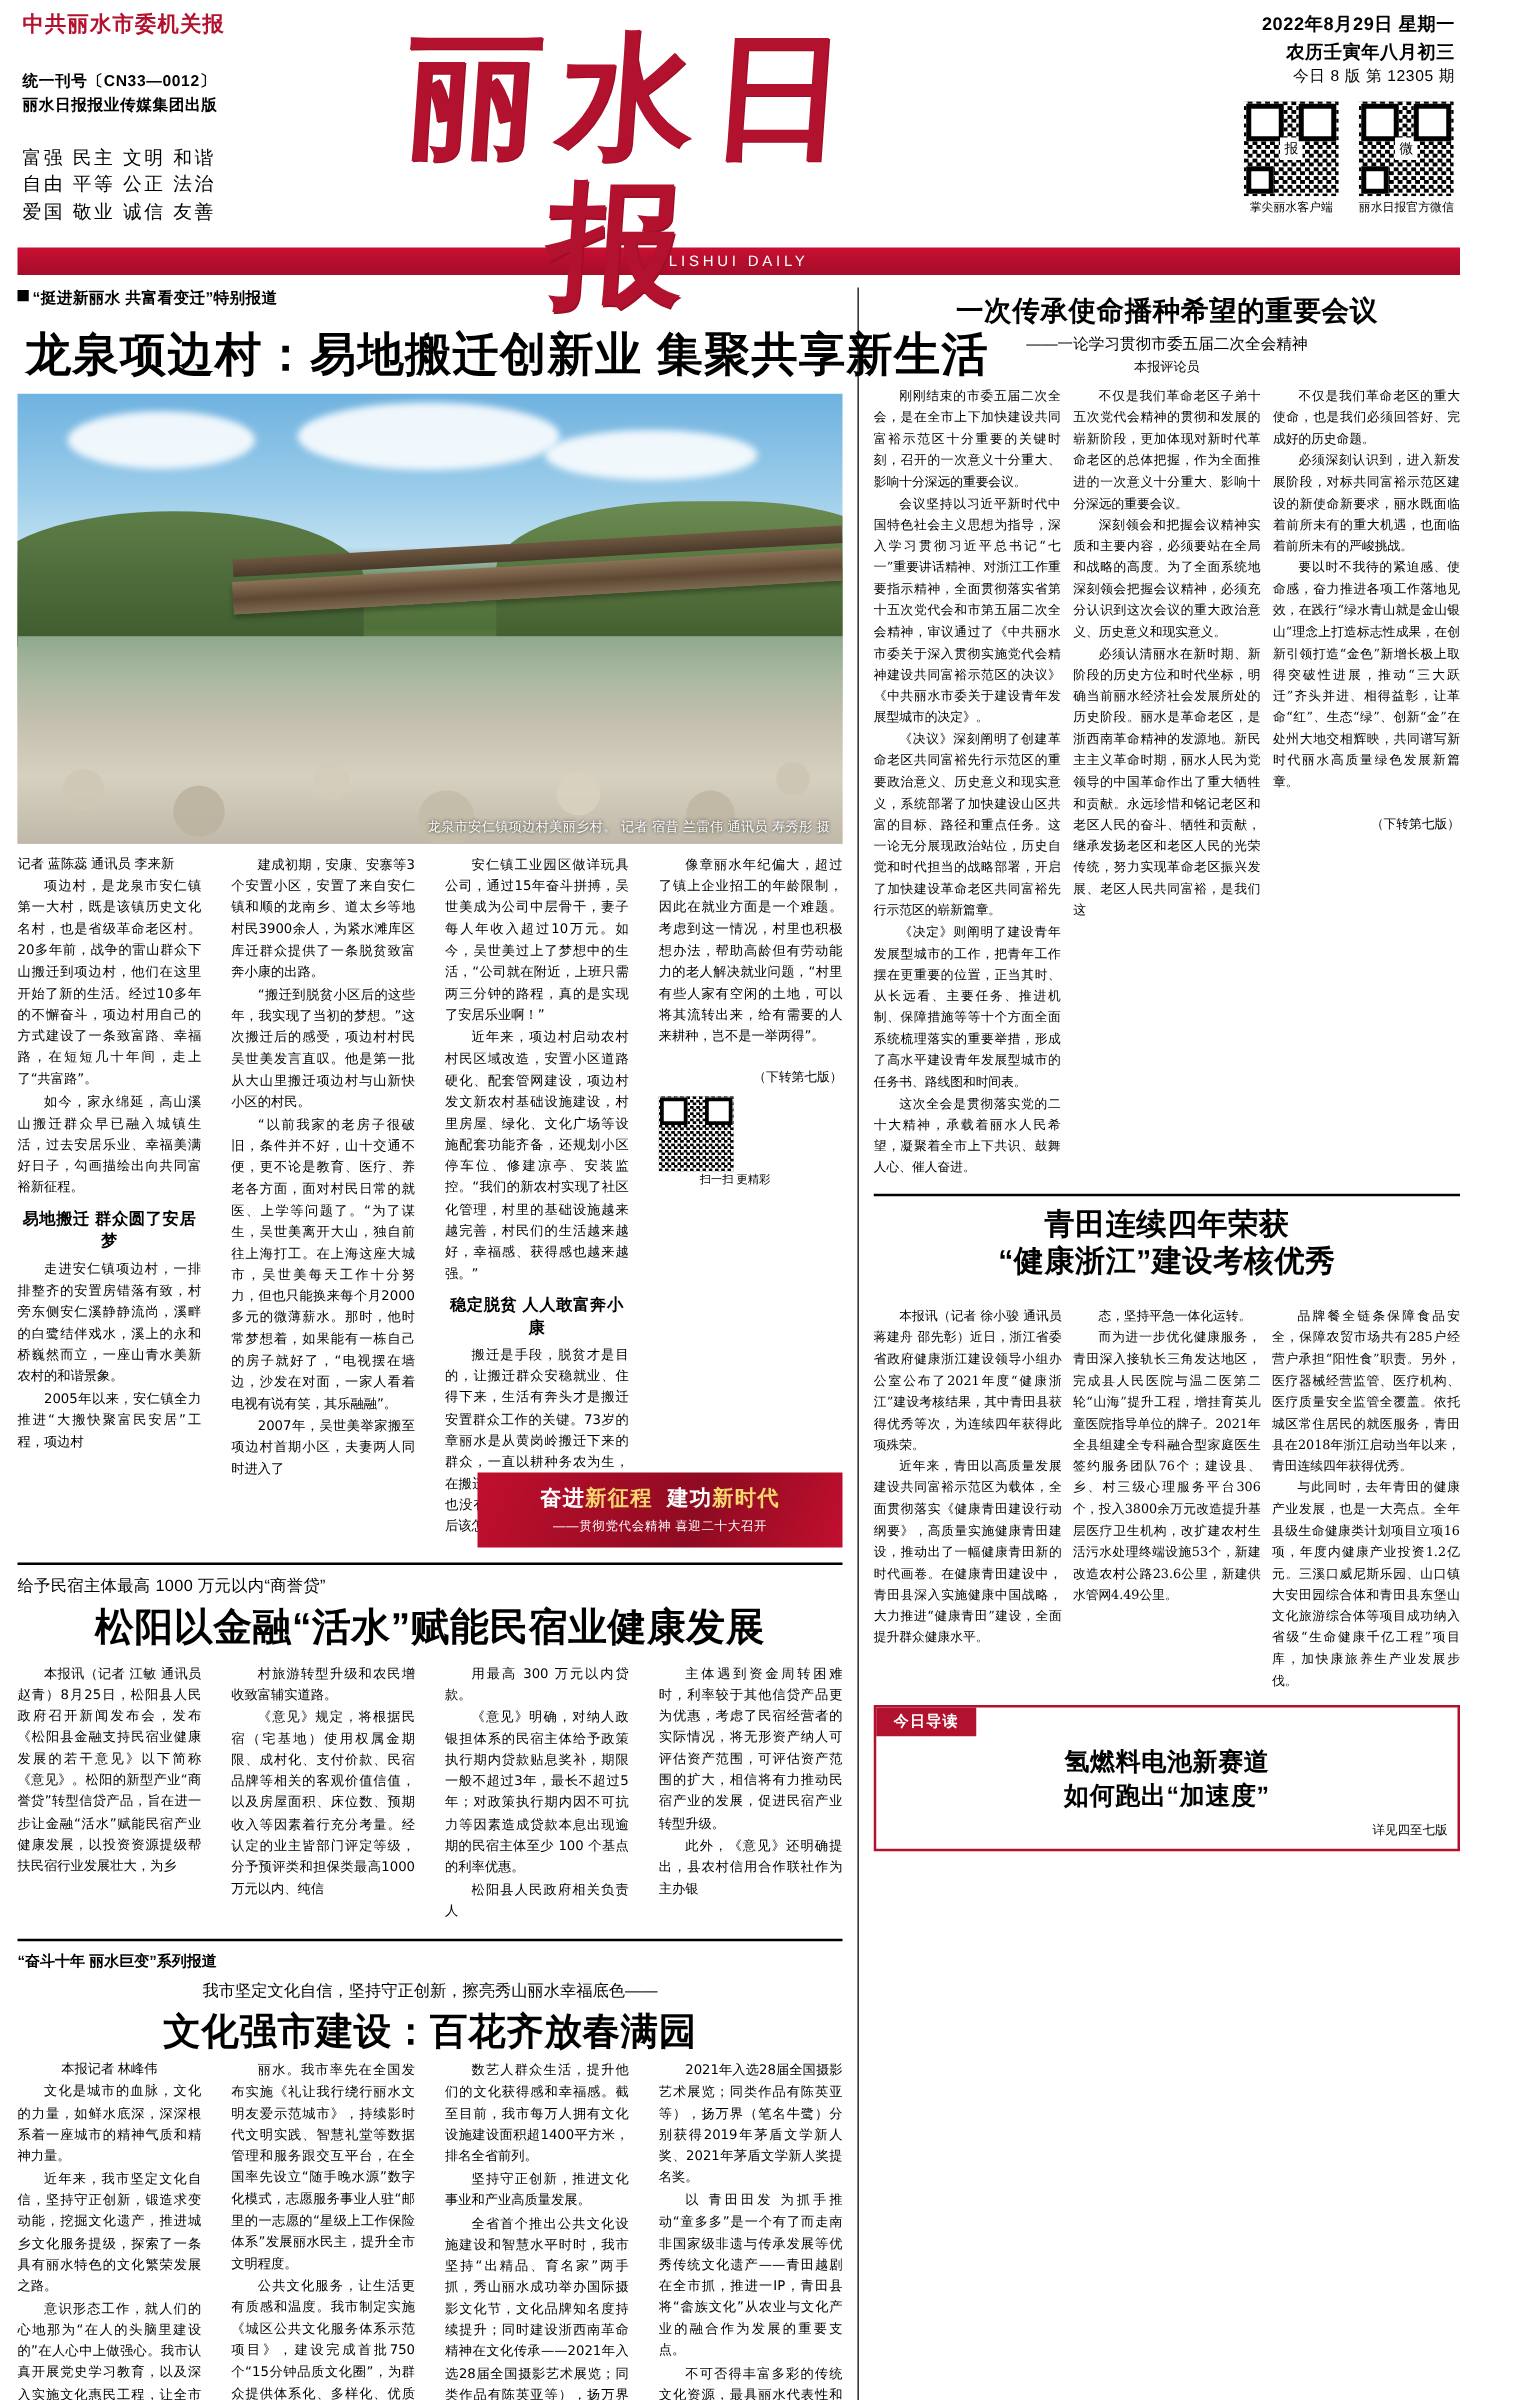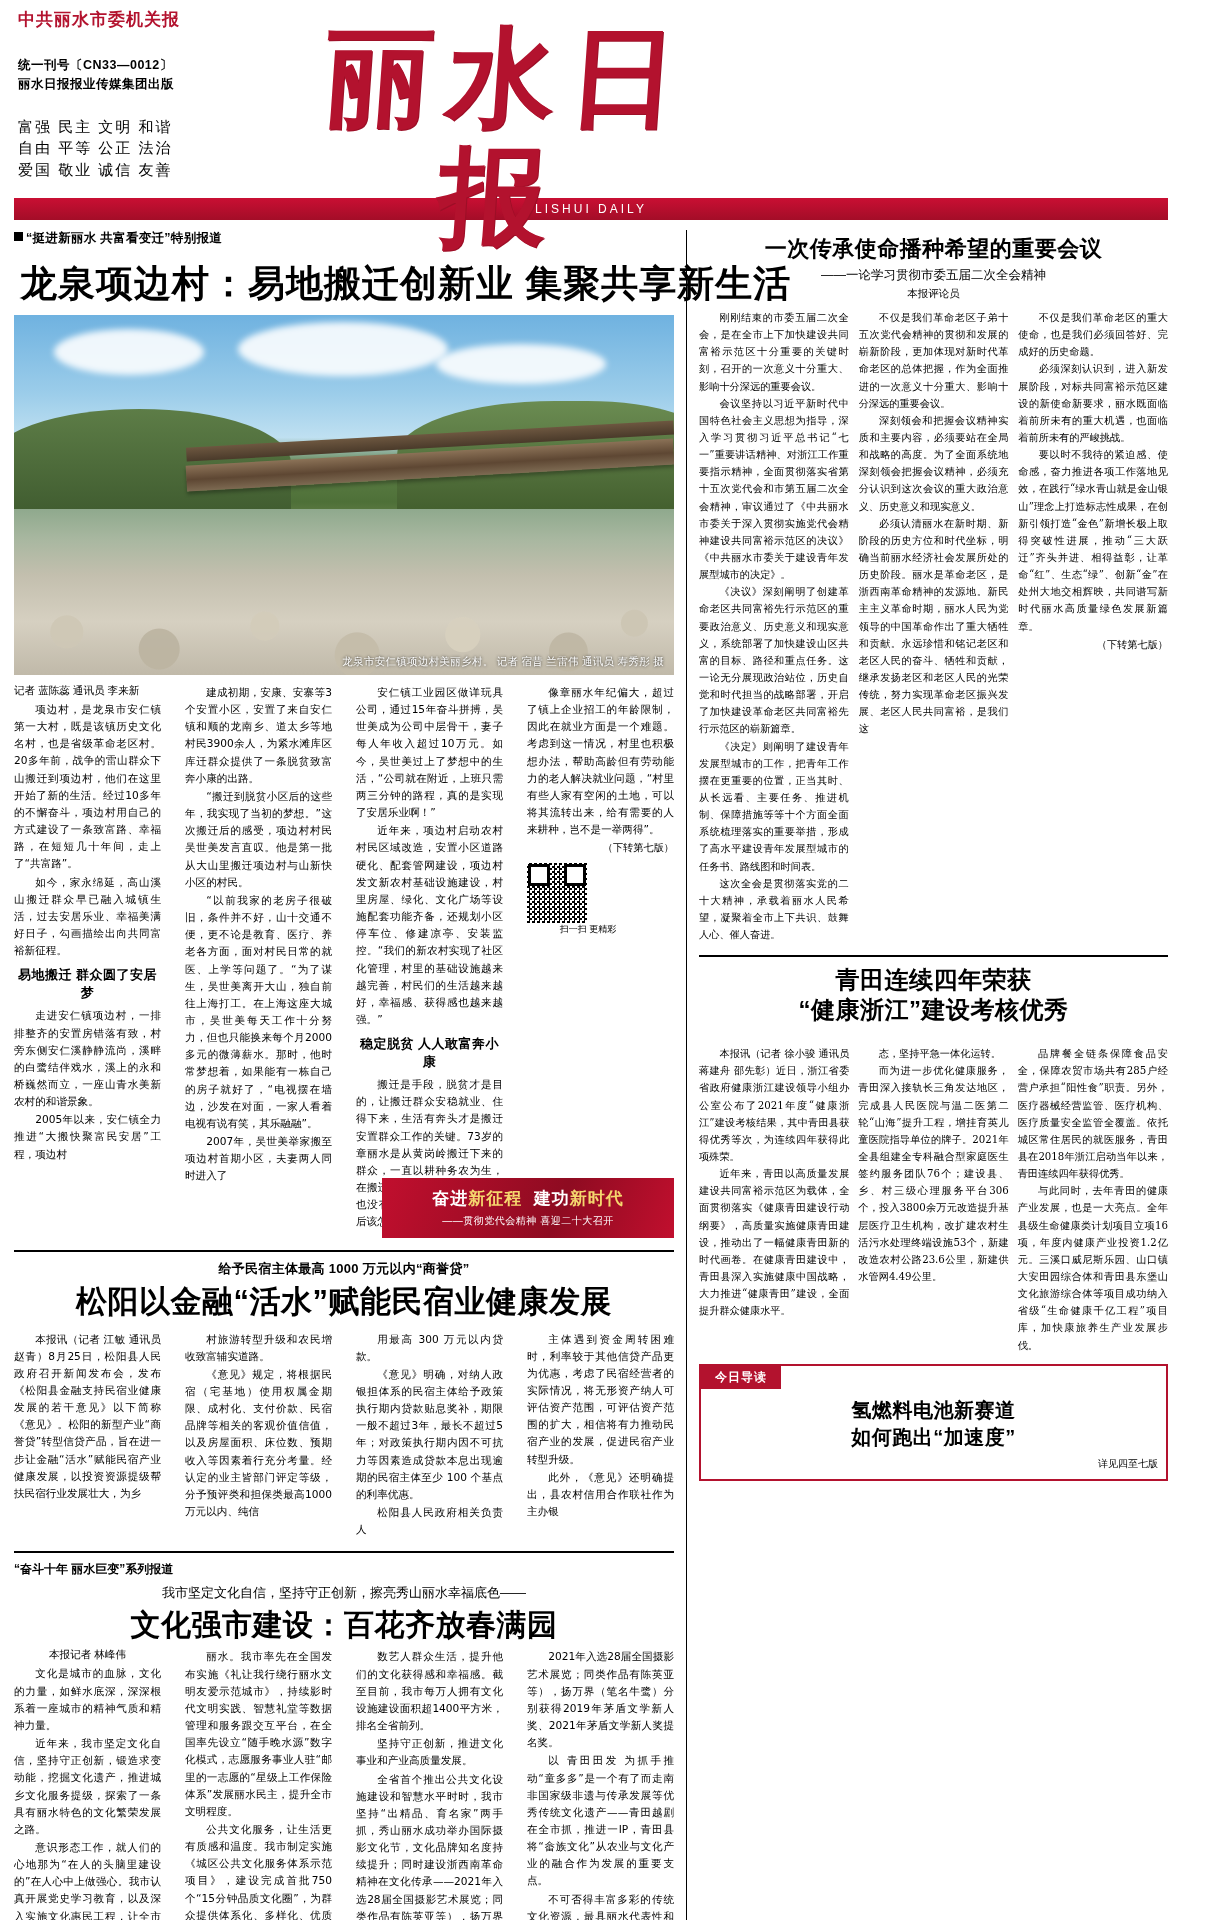--- a/index.html
+++ b/index.html
@@ -141,38 +141,38 @@
     flex:1; height:60px; background:linear-gradient(110deg,#c10f2e,#8e0b21 60%,#c10f2e);
     color:#fff; display:flex; flex-direction:column; align-items:center; justify-content:center;
     padding:4px 6px; overflow:hidden;
   }
   .ad-ban .l1 { font-size:17px; font-weight:bold; letter-spacing:1px; white-space:nowrap;}
   .ad-ban .l1 .y { color:#f5d76e; }
   .ad-ban .l2 { font-size:10px; margin-top:4px; letter-spacing:.5px; white-space:nowrap;}
 
   
   .hr-thick { border-top:2px solid #000; margin:12px 0 8px; }
-  .shoulder { text-align:center; font-size:13px; margin-bottom:3px; letter-spacing:.3px;font-weight:bold;}
+  .shoulder { text-align:left; font-size:13px; margin-bottom:3px; letter-spacing:.3px;}
   .head-2 { text-align:center; font-size:31px; font-weight:bold; letter-spacing:.5px; margin-bottom:8px; white-space:nowrap;}
 
   
   .kicker2 { font-size:12px; font-weight:bold; }
   .head3-sub { text-align:center; font-size:13px; margin:6px 0 3px; }
   .head-3 { text-align:center; font-size:30px; font-weight:bold; letter-spacing:.5px; margin-bottom:2px; }
 
   
   .r-head { text-align:center; font-size:22px; font-weight:bold; letter-spacing:.5px; margin-top:4px;}
   .r-sub { text-align:center; font-size:12.5px; margin-top:3px; }
   .r-byline { text-align:center; font-size:10.5px; margin-top:3px; }
   .r-cols { display:flex; gap:10px; margin-top:8px; }
   .r-cols > div { flex:1; }
   .rtxt { font-size:10.2px; line-height:1.68; text-align:justify;
     font-family:"DejaVu Serif","Liberation Serif",serif; }
   .rtxt p { margin:0; text-indent:2em; }
-  .r-end { text-align:right; font-size:10.2px; margin-top:3px; }
+  .r-end { text-align:right; font-size:10.2px; margin-top:17px; }
 
   .r-head2 { text-align:center; font-size:24px; font-weight:bold; line-height:1.25; letter-spacing:.5px;}
   .r-cols3 { display:flex; gap:9px; margin-top:20px; }
   .r-cols3 > div { flex:1; }
 
   
   .guide { border:2px solid #b3122e; margin-top:10px; padding:0 0 8px; }
   .guide-tab {
     background:#b3122e; color:#fff; font-size:12px; font-weight:bold;
     display:inline-block; padding:3px 14px; letter-spacing:1px;
@@ -198,20 +198,41 @@
         <div>富强 民主 文明 和谐</div>
         <div>自由 平等 公正 法治</div>
         <div>爱国 敬业 诚信 友善</div>
       </div>
     </div>
 
     <div class="mh-title">
       <div class="chars">丽水日报</div>
     </div>
 
+    <div class="mh-right">
+      <div class="mh-date">2022年8月29日 星期一</div>
+      <div class="mh-date2">农历壬寅年八月初三</div>
+      <div class="mh-issueline">今日 8 版 第 12305 期</div>
+      <div class="qr-wrap">
+        <div class="qr-item">
+          <div class="qr-box">
+              <span class="q3"></span>
+              <span class="qc">报</span>
+            </div>
+          <div class="qr-cap">掌尖丽水客户端</div>
+        </div>
+        <div class="qr-item">
+          <div class="qr-box">
+              <span class="q3"></span>
+              <span class="qc">微</span>
+            </div>
+          <div class="qr-cap">丽水日报官方微信</div>
+        </div>
+      </div>
+    </div>
   </div>
 
   <div class="redbar">
     <span>LISHUI DAILY</span>
   </div>
 
   <div class="body-grid">
 
     <div class="col-left">
 

